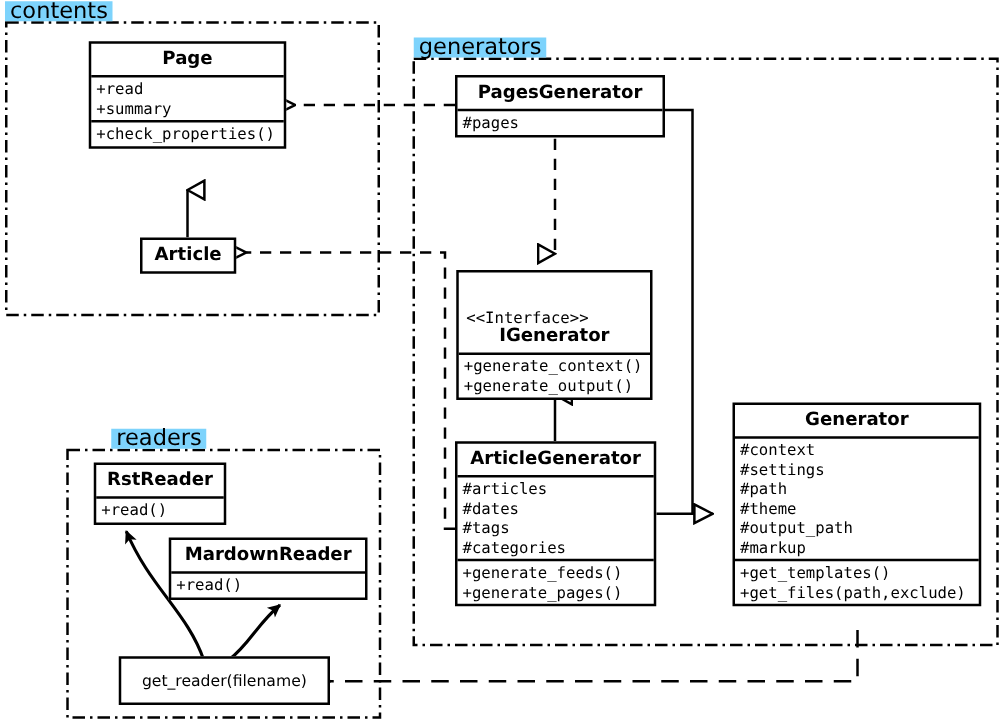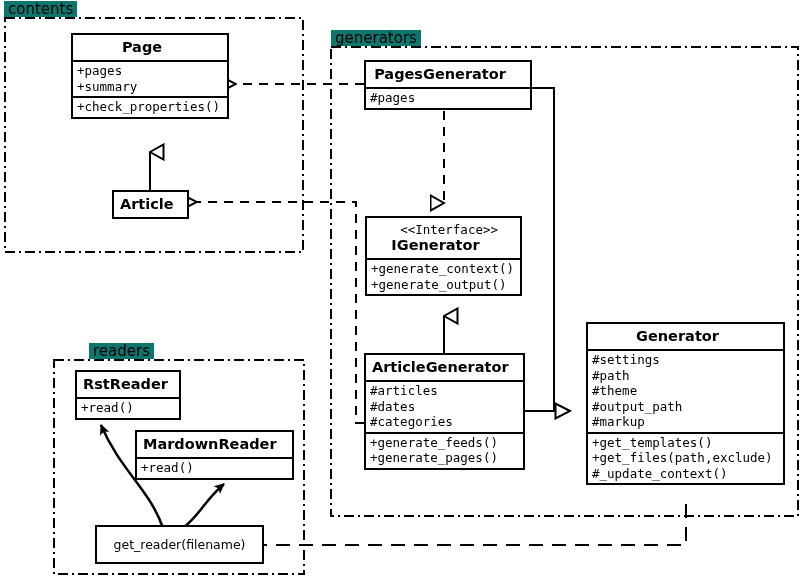--- a/index.html
+++ b/index.html
@@ -22,23 +22,23 @@
     position: absolute;
     left: 0;
     top: 0;
     width: 803px;
     height: 579px;
     pointer-events: none;
   }
   .pkg-label {
     position: absolute;
     font-family: "DejaVu Sans", sans-serif;
-    font-size: 15px;
+    font-size: 18px;
     color: #000;
-    background: #0f766e;
+    background: #7dd3fc;
     padding: 0 4px;
     white-space: nowrap;
     line-height: 16px;
   }
 
   
   .cls {
     position: absolute;
     box-sizing: border-box;
     border: 2px solid #000;
@@ -46,30 +46,31 @@
     font-family: "DejaVu Sans Mono", monospace;
     font-size: 12.5px;
     color: #000;
     z-index: 5;
   }
   .cls-name {
     font-family: "DejaVu Sans", sans-serif;
     font-weight: bold;
     font-size: 14.5px;
     text-align: center;
-    padding: 4px 22px 5px 6px;
+    padding: 4px 6px 5px 6px;
     line-height: 16px;
     white-space: nowrap;
   }
   .cls-stereo {
     font-family: "DejaVu Sans Mono", monospace;
     font-weight: normal;
     font-size: 12.5px;
-    text-align: right;
+    text-align: left;
     line-height: 15px;
+    margin-top: 24px;
   }
   .cls-sep {
     border-top: 2px solid #000;
   }
   .cls-attrs, .cls-ops {
     padding: 1px 3px 2px 4px;
   }
   .cls-attrs div, .cls-ops div {
     line-height: 15.5px;
     white-space: nowrap;
@@ -165,21 +166,21 @@
 
   <div class="pkg-label" style="left:4px; top:1px;">contents</div>
 
   <div class="pkg-label" style="left:331px; top:30px;">generators</div>
 
   <div class="pkg-label" style="left:53px; top:343px;margin-left:36px;">readers</div>
 
   <div class="cls" style="left:71px; top:33px; width:158px;">
     <div class="cls-name">Page</div>
     <div class="cls-attrs cls-sep">
-      <div>+pages</div>
+      <div>+read</div>
       <div>+summary</div>
     </div>
     <div class="cls-ops cls-sep">
       <div>+check_properties()</div>
     </div>
   </div>
 
   <div class="cls" style="left:112px; top:190px; width:77px;">
     <div class="cls-name">Article</div>
   </div>
@@ -200,41 +201,42 @@
       <div>+generate_context()</div>
       <div>+generate_output()</div>
     </div>
   </div>
 
   <div class="cls" style="left:364px; top:353px; width:161px;">
     <div class="cls-name">ArticleGenerator</div>
     <div class="cls-attrs cls-sep">
       <div>#articles</div>
       <div>#dates</div>
+      <div>#tags</div>
       <div>#categories</div>
     </div>
     <div class="cls-ops cls-sep">
       <div>+generate_feeds()</div>
       <div>+generate_pages()</div>
     </div>
   </div>
 
   <div class="cls" style="left:586px; top:322px; width:199px;">
     <div class="cls-name">Generator</div>
     <div class="cls-attrs cls-sep">
+      <div>#context</div>
       <div>#settings</div>
       <div>#path</div>
       <div>#theme</div>
       <div>#output_path</div>
       <div>#markup</div>
     </div>
     <div class="cls-ops cls-sep">
       <div>+get_templates()</div>
       <div>+get_files(path,exclude)</div>
-      <div>#_update_context()</div>
     </div>
   </div>
 
   <div class="cls" style="left:75px; top:370px; width:106px;">
     <div class="cls-name">RstReader</div>
     <div class="cls-ops cls-sep">
       <div>+read()</div>
     </div>
   </div>
 

